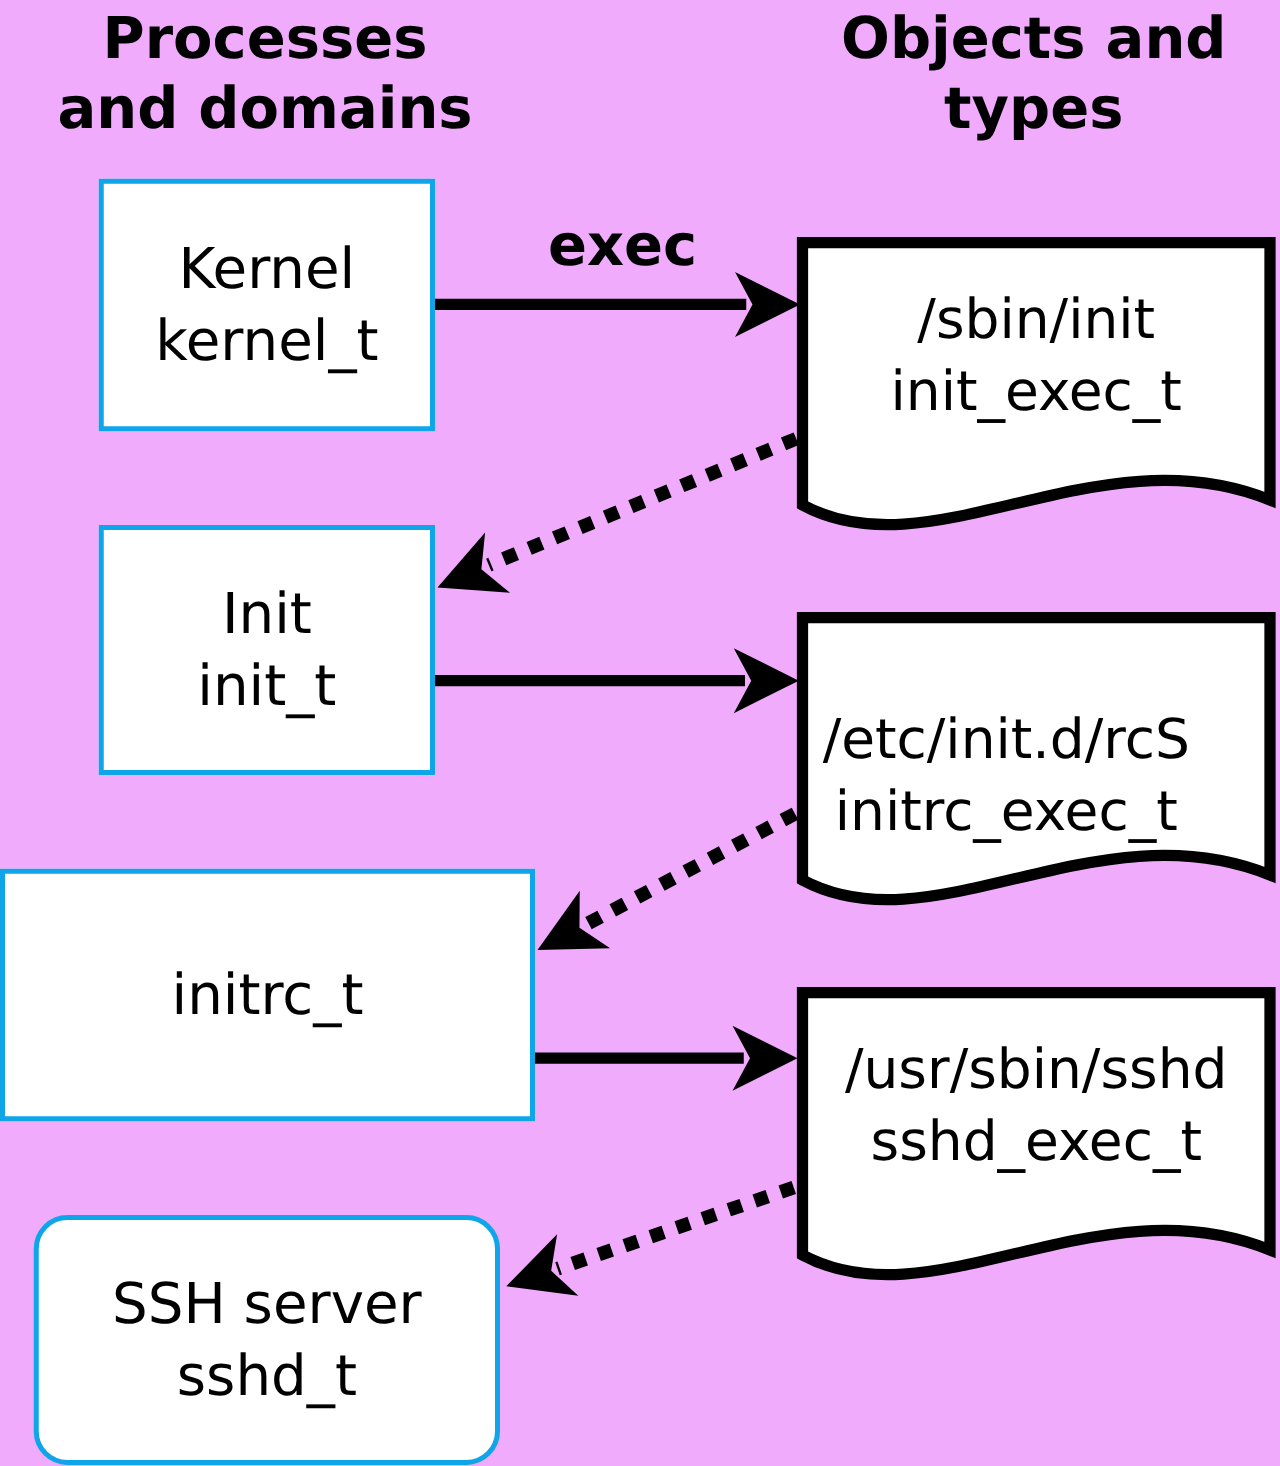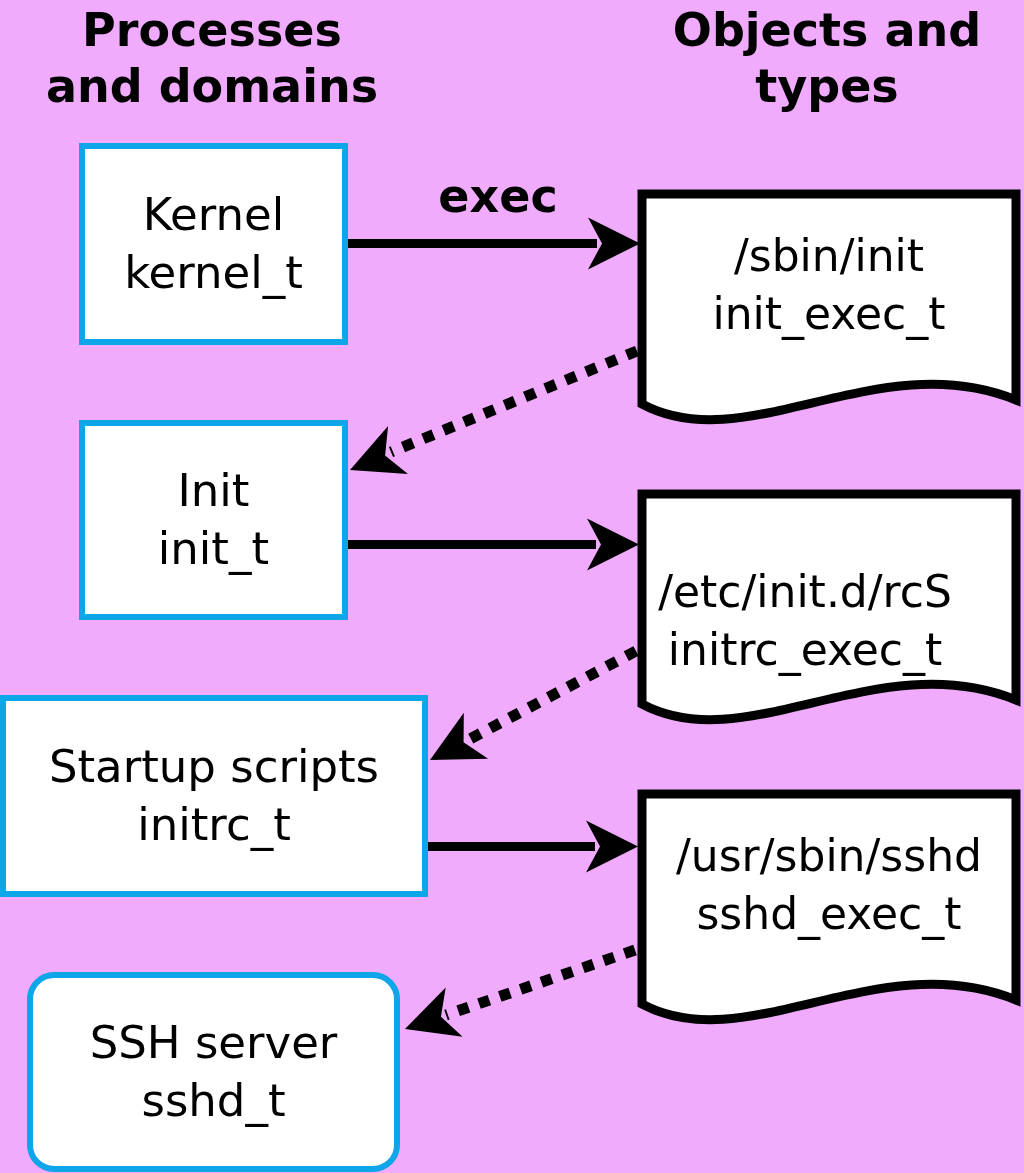--- a/index.html
+++ b/index.html
@@ -32,21 +32,21 @@
     font-size: 46px;
     line-height: 56px;
     white-space: nowrap;
   }
   .col-header .line { display: block; }
   .process-box {
     position: absolute;
     z-index: 2;
     box-sizing: border-box;
     background: #ffffff;
-    border: 6px solid #0ea5e9;
+    border: 4px solid #0ea5e9;
     display: flex;
     flex-direction: column;
     justify-content: center;
     align-items: center;
     text-align: center;
     font-size: 45px;
     line-height: 58px;
     white-space: nowrap;
   }
   .doc-label {
@@ -126,21 +126,20 @@
 
   <div class="process-box" style="left:79px; top:143px; width:269px; height:202px;">
     <span>Kernel</span>
     <span>kernel_t</span>
   </div>
   <div class="process-box" style="left:79px; top:420px; width:269px; height:200px;">
     <span>Init</span>
     <span>init_t</span>
   </div>
   <div class="process-box" style="left:0px; top:695px; width:428px; height:202px;">
-    <span>Startup scripts</span>
     <span>initrc_t</span>
   </div>
   <div class="process-box" style="left:27px; top:972px; width:373px; height:200px;border-radius:27px;">
     <span>SSH server</span>
     <span>sshd_t</span>
   </div>
 
   <div class="doc-label" style="left:652px; top:200px; width:354px; height:170px;">
     <span>/sbin/init</span>
     <span>init_exec_t</span>

